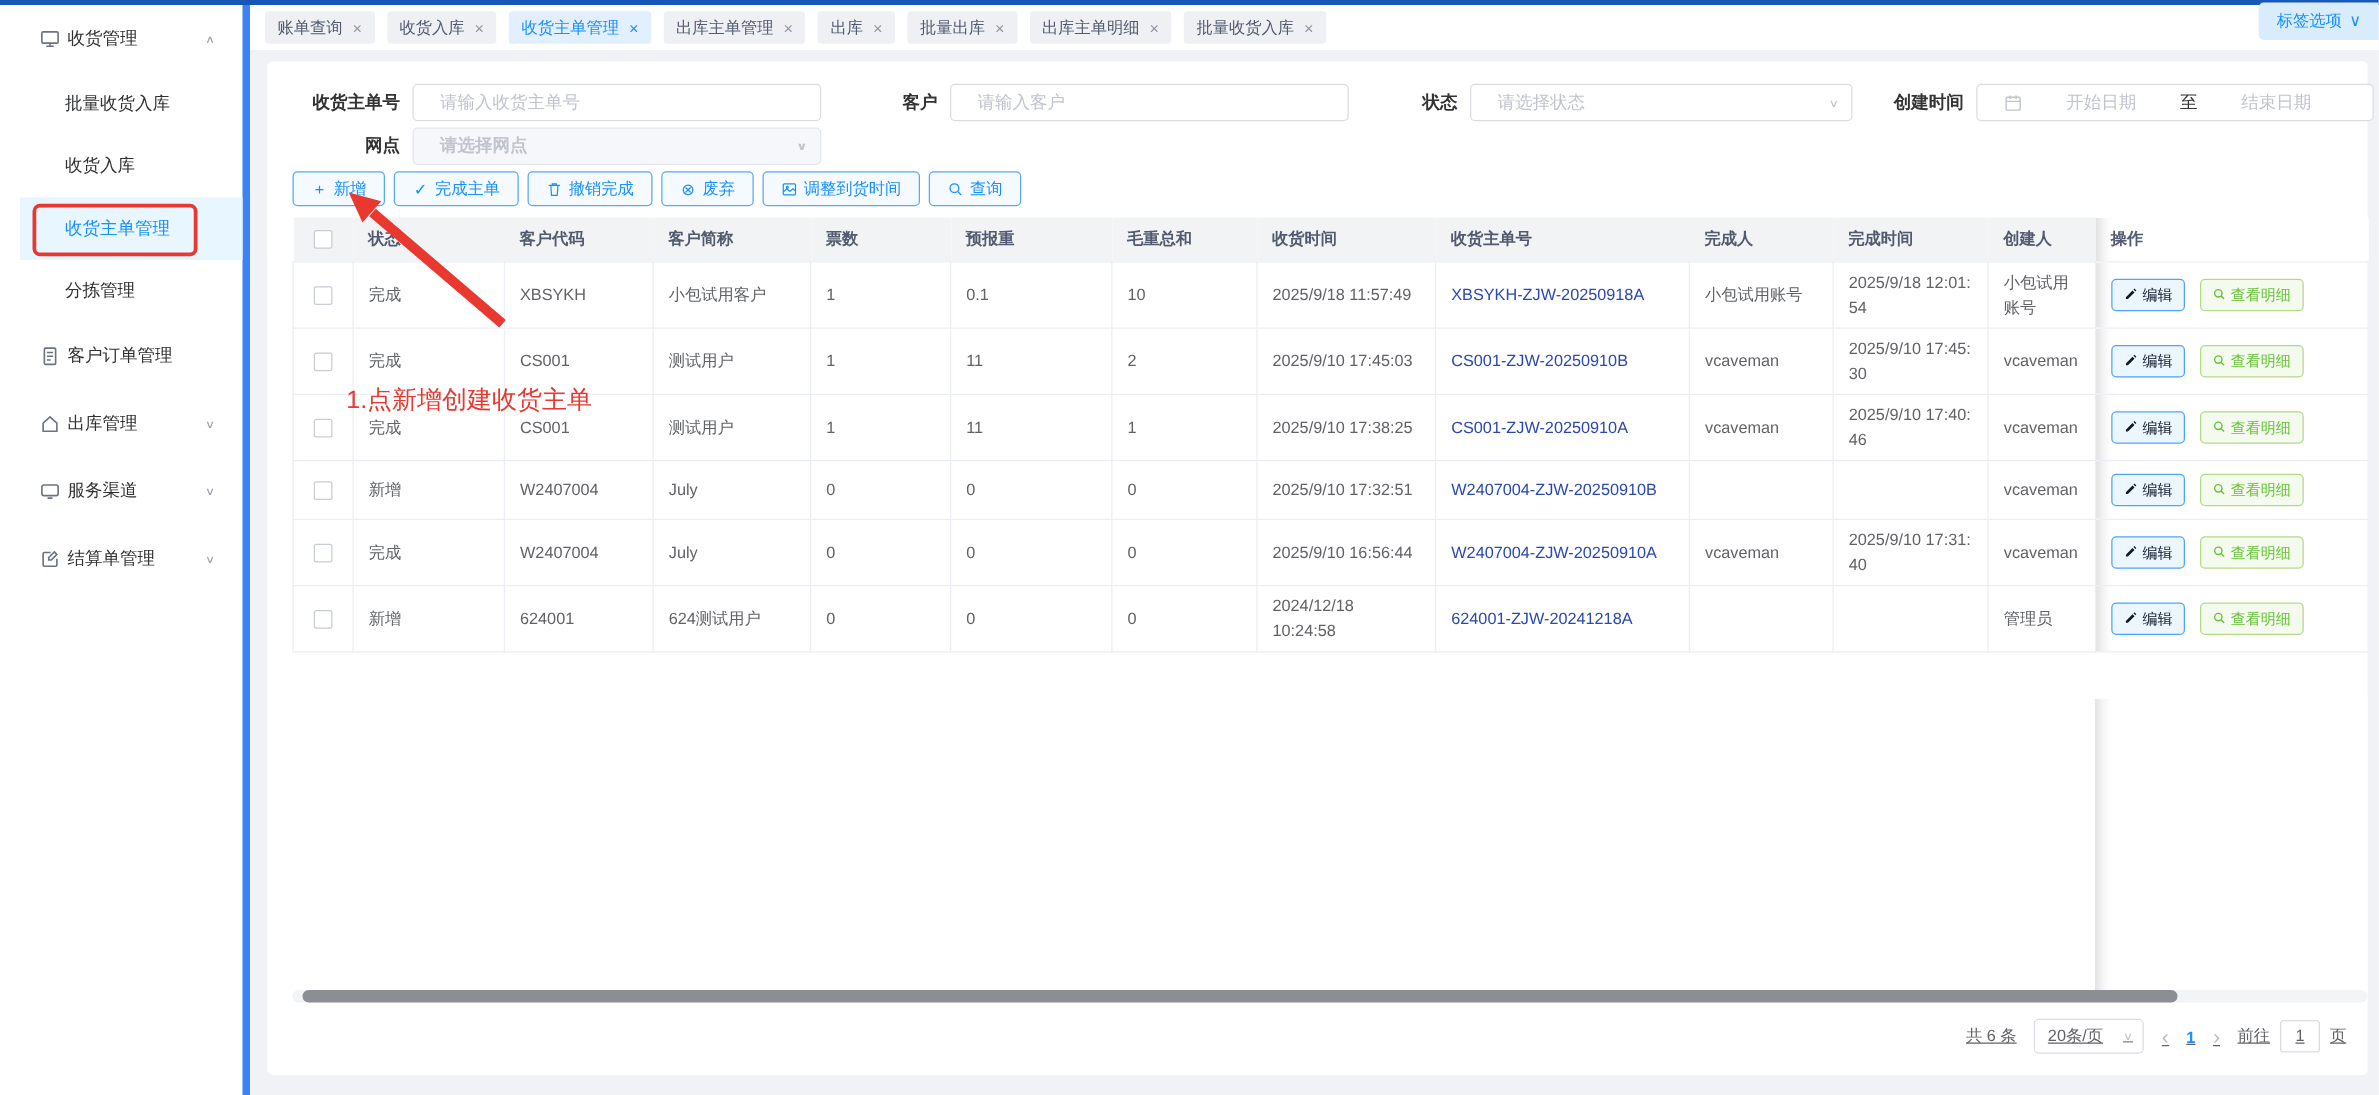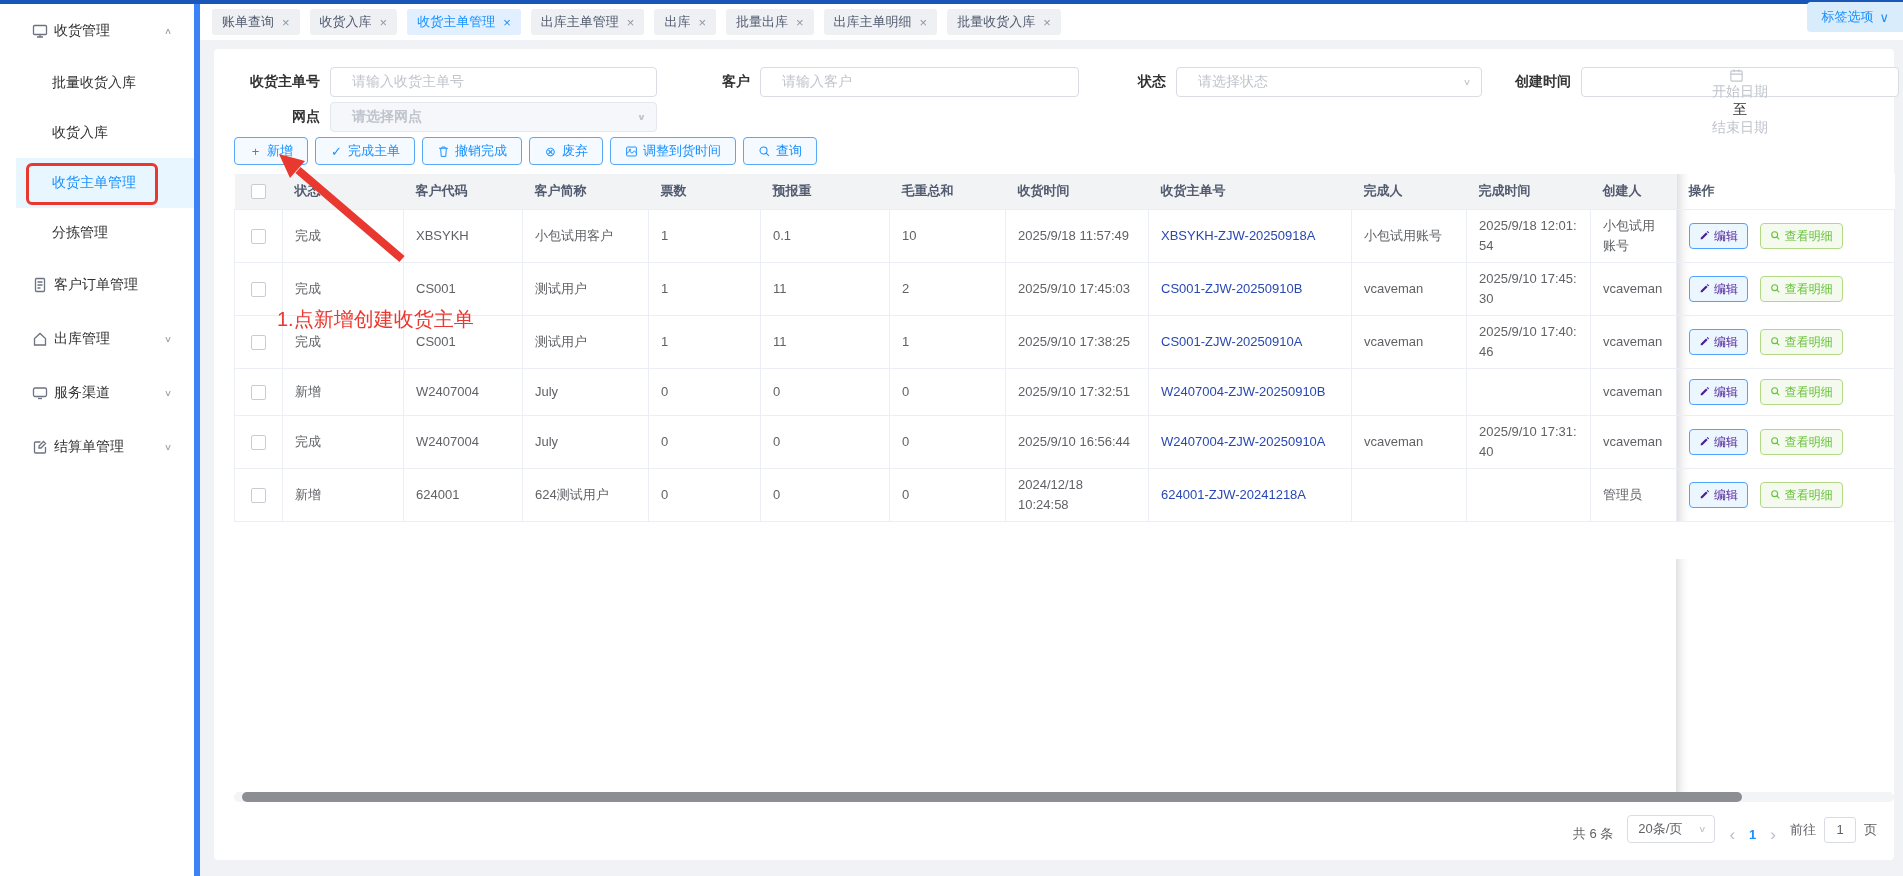--- a/index.html
+++ b/index.html
@@ -73,32 +73,32 @@
   tr.tall { height:64px; } tr.short { height:47px; }
   td.wrapcell { word-break:break-all; }
   a.mlink { color:#2948b1; text-decoration:none; cursor:pointer; }
   .checkbox { display:inline-block; width:15px; height:15px; border:1px solid #c8ccd4; border-radius:2px;
               background:#fff; vertical-align:middle; cursor:pointer; }
   th.col-ops, td.col-ops { background:#fff; box-shadow:inset 14px 0 12px -12px rgba(0,0,0,.18); }
   td.col-ops { white-space:nowrap; }
   .opbtn { display:inline-flex; align-items:center; gap:4px; height:26px; padding:0 9px; border-radius:4px;
            font-size:12px; cursor:pointer; }
   .opbtn svg { width:11px; height:11px; }
-  .btn-edit { background:#ecf6ff; border:1px solid #4da3ff; color:#4c1d95; margin-right:8px; }
+  .btn-edit { background:#ecf6ff; border:1px solid #4da3ff; color:#0f172a; margin-right:8px; }
   .btn-detail { background:#f4faee; border:1px solid #b3d987; color:#67c23a; }
   .ops-ext { position:absolute; left:1462px; top:510px; width:218px; height:233px; background:#fff;
              box-shadow:inset 14px 0 12px -12px rgba(0,0,0,.18); }
 
   
   .hscroll { position:absolute; left:20px; top:743px; width:1660px; height:10px; background:#f3f4f6; border-radius:5px; }
   .hthumb { position:absolute; left:8px; top:0; width:1500px; height:10px; background:#8b8f94; border-radius:5px; cursor:pointer; }
 
   
-  .pager { position:absolute; right:17px; top:766px; height:28px; display:flex; align-items:flex-end;
-           gap:14px; color:#606266; font-size:13px; }
+  .pager { position:absolute; right:17px; top:766px; height:28px; display:flex; align-items:center;
+           gap:14px; color:#606266; font-size:13px;text-decoration:underline; }
   .psize { height:28px; border:1px solid #d9dde3; border-radius:4px; display:flex; align-items:center;
            gap:16px; padding:0 8px 0 10px; cursor:pointer; color:#606266; }
   .psize .sel-arrow { color:#c0c4cc; font-size:11px; transform:scaleY(.8); }
   .parrow { color:#b4bccc; font-size:17px; cursor:pointer; line-height:1; }
   .pnum { color:#1890ff; font-weight:600; cursor:pointer; }
   .goto-box { width:32px; height:26px; border:1px solid #d9dde3; border-radius:3px; text-align:center;
               line-height:24px; color:#606266; }
   .pgroup { display:flex; align-items:center; gap:14px; }
   .pgroup.tight { gap:8px; }
 
@@ -223,21 +223,21 @@
     <span class="flabel" style="width:66px; margin-left:27px;">客户</span>
     <span class="inp" style="width:319px;align-items:center;">
       <span>请输入客户</span>
     </span>
     <span class="flabel" style="width:60px; margin-left:27px;">状态</span>
     <span class="inp" style="width:306px;">
       <span>请选择状态</span>
       <span class="sel-arrow">∨</span>
     </span>
     <span class="flabel" style="width:62px; margin-left:27px;">创建时间</span>
-    <span class="inp daterange" style="width:318px;flex-direction:column;">
+    <span class="inp daterange" style="width:318px;">
       <svg class="cal" viewBox="0 0 16 16" fill="none" stroke="currentColor" stroke-width="1.2">
           <rect x="2" y="3" width="12" height="11" rx="1"></rect>
           <path d="M2 6.5h12M5.5 1.5v3M10.5 1.5v3"></path>
         </svg>
       <span class="dph" style="text-align:center;">开始日期</span>
       <span class="sep">至</span>
       <span class="dph" style="text-align:center;">结束日期</span>
     </span>
   </div>
 

